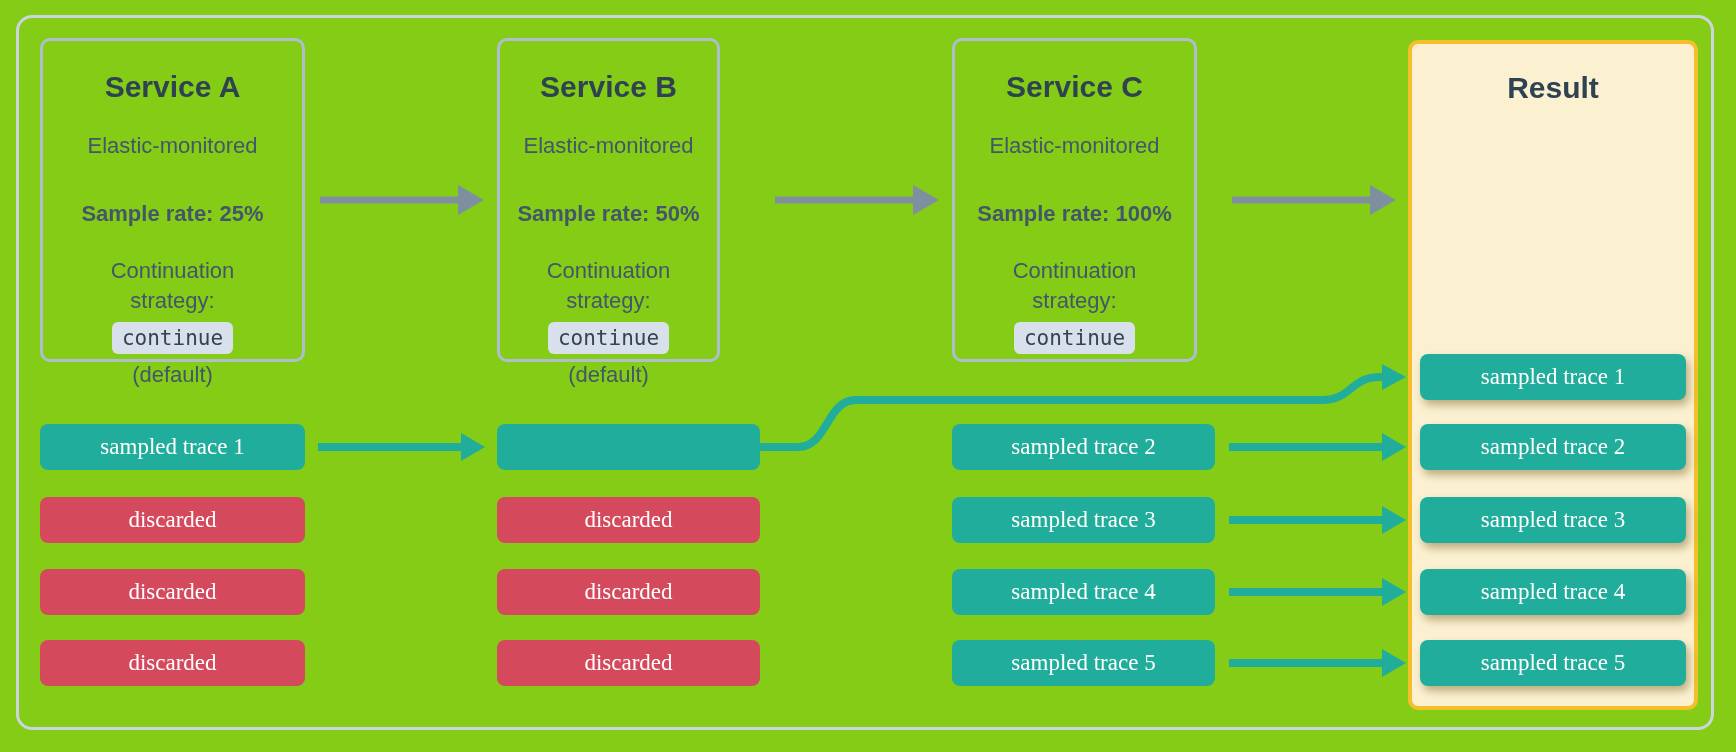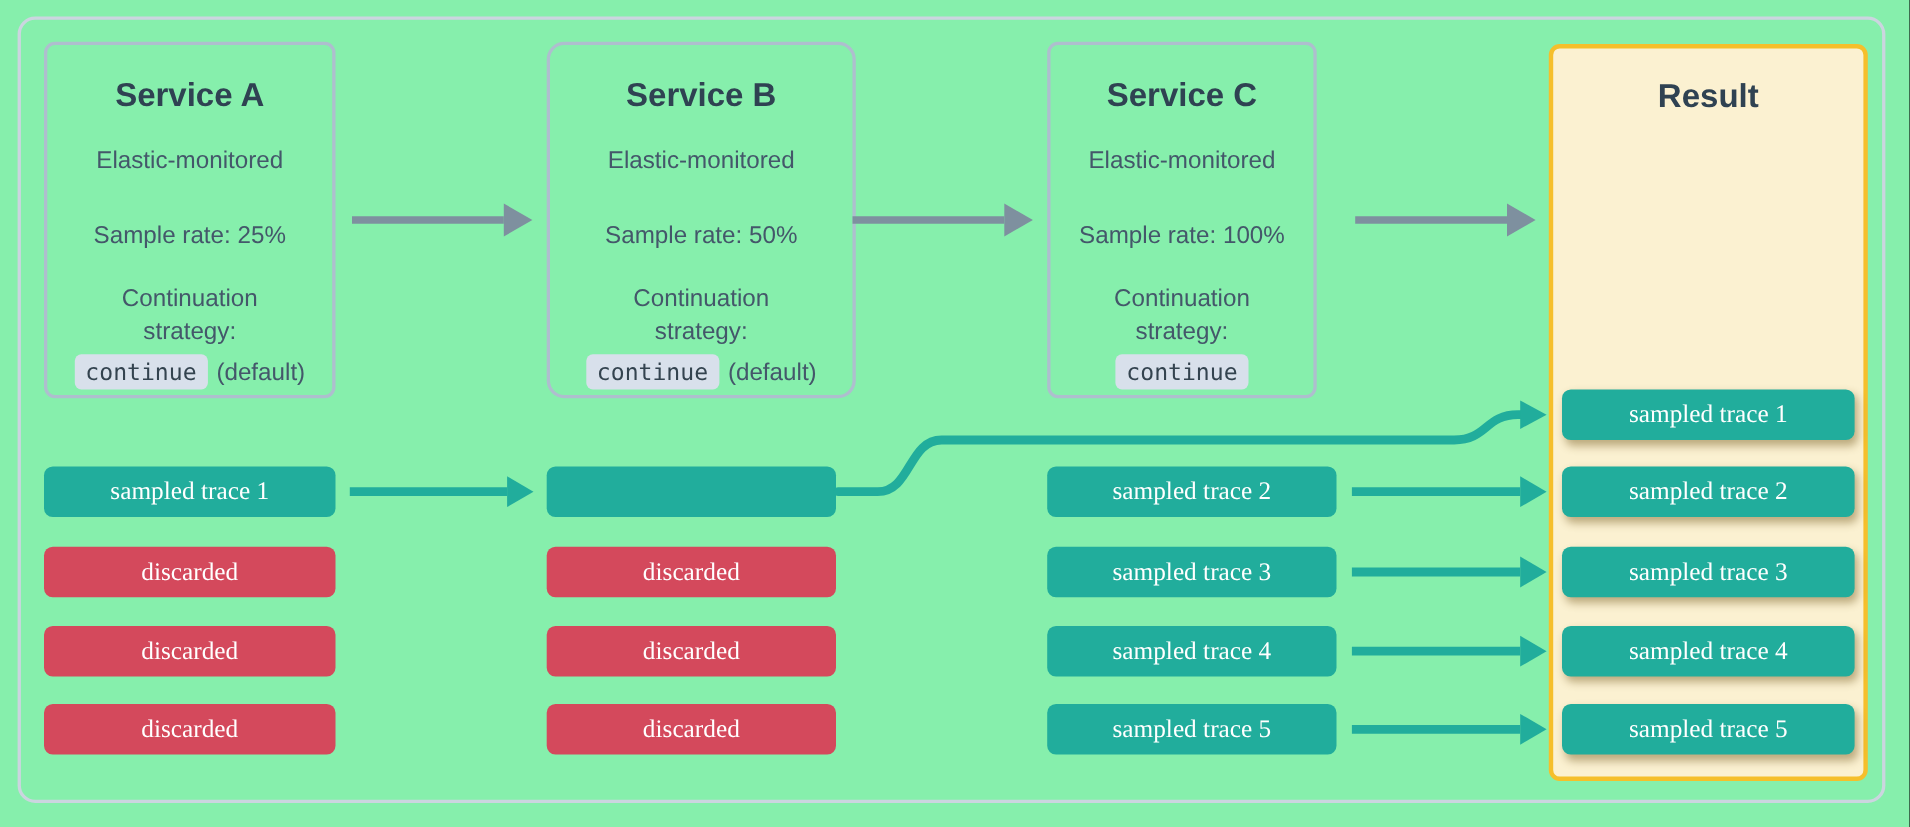--- a/index.html
+++ b/index.html
@@ -1,36 +1,36 @@
 <!DOCTYPE html>
 <html><head>
 <meta charset="utf-8">
 <style>
   html,body{margin:0;padding:0;background:#000;}
   .stage{
-    position:relative;width:1736px;height:752px;background:#86efac;overflow:hidden;
+    position:relative;width:1736px;height:752px;background:#84cc16;overflow:hidden;
     font-family:"Liberation Sans","DejaVu Sans",sans-serif;
   }
   .frame{
     position:absolute;left:16px;top:15px;width:1698px;height:715px;
     border:3px solid #CBD5DF;border-radius:16px;box-sizing:border-box;
   }
   .svc{
     position:absolute;top:38px;height:324px;box-sizing:border-box;
     border:3px solid #AEBECE;border-radius:10px;
     display:flex;flex-direction:column;align-items:center;text-align:center;
   }
   .svc-a{left:40px;width:265px;}
-  .svc-b{left:497px;width:281px;border-radius:16px;}
+  .svc-b{left:497px;width:223px;}
   .svc-c{left:952px;width:245px;}
   .svc-title{margin-top:28px;font-size:30px;font-weight:700;color:#2F4252;line-height:36px;}
   .svc-sub{margin-top:27px;font-size:22px;font-weight:500;color:#44576A;line-height:28px;}
-  .svc-rate{margin-top:40px;font-size:22px;font-weight:400;color:#44576A;line-height:28px;}
+  .svc-rate{margin-top:40px;font-size:22px;font-weight:700;color:#44576A;line-height:28px;}
   .svc-cont{margin-top:28px;font-size:22px;font-weight:500;color:#44576A;line-height:30px;}
-  .svc-strategy{margin-top:6px;display:flex;align-items:center;gap:8px;font-size:22px;color:#44576A;}
+  .svc-strategy{margin-top:6px;display:flex;align-items:center;gap:8px;font-size:22px;color:#44576A;flex-direction:column;}
   .code-badge{
     font-family:"DejaVu Sans Mono","Liberation Mono",monospace;
     font-size:21px;color:#33434F;background:#D8E0EB;border-radius:6px;
     padding:3px 10px;line-height:26px;
   }
   .result-panel{
     position:absolute;left:1408px;top:40px;width:290px;height:670px;box-sizing:border-box;
     background:#FBF1D1;border:4px solid #F5BF2B;border-radius:10px;
     display:flex;justify-content:center;
   }

